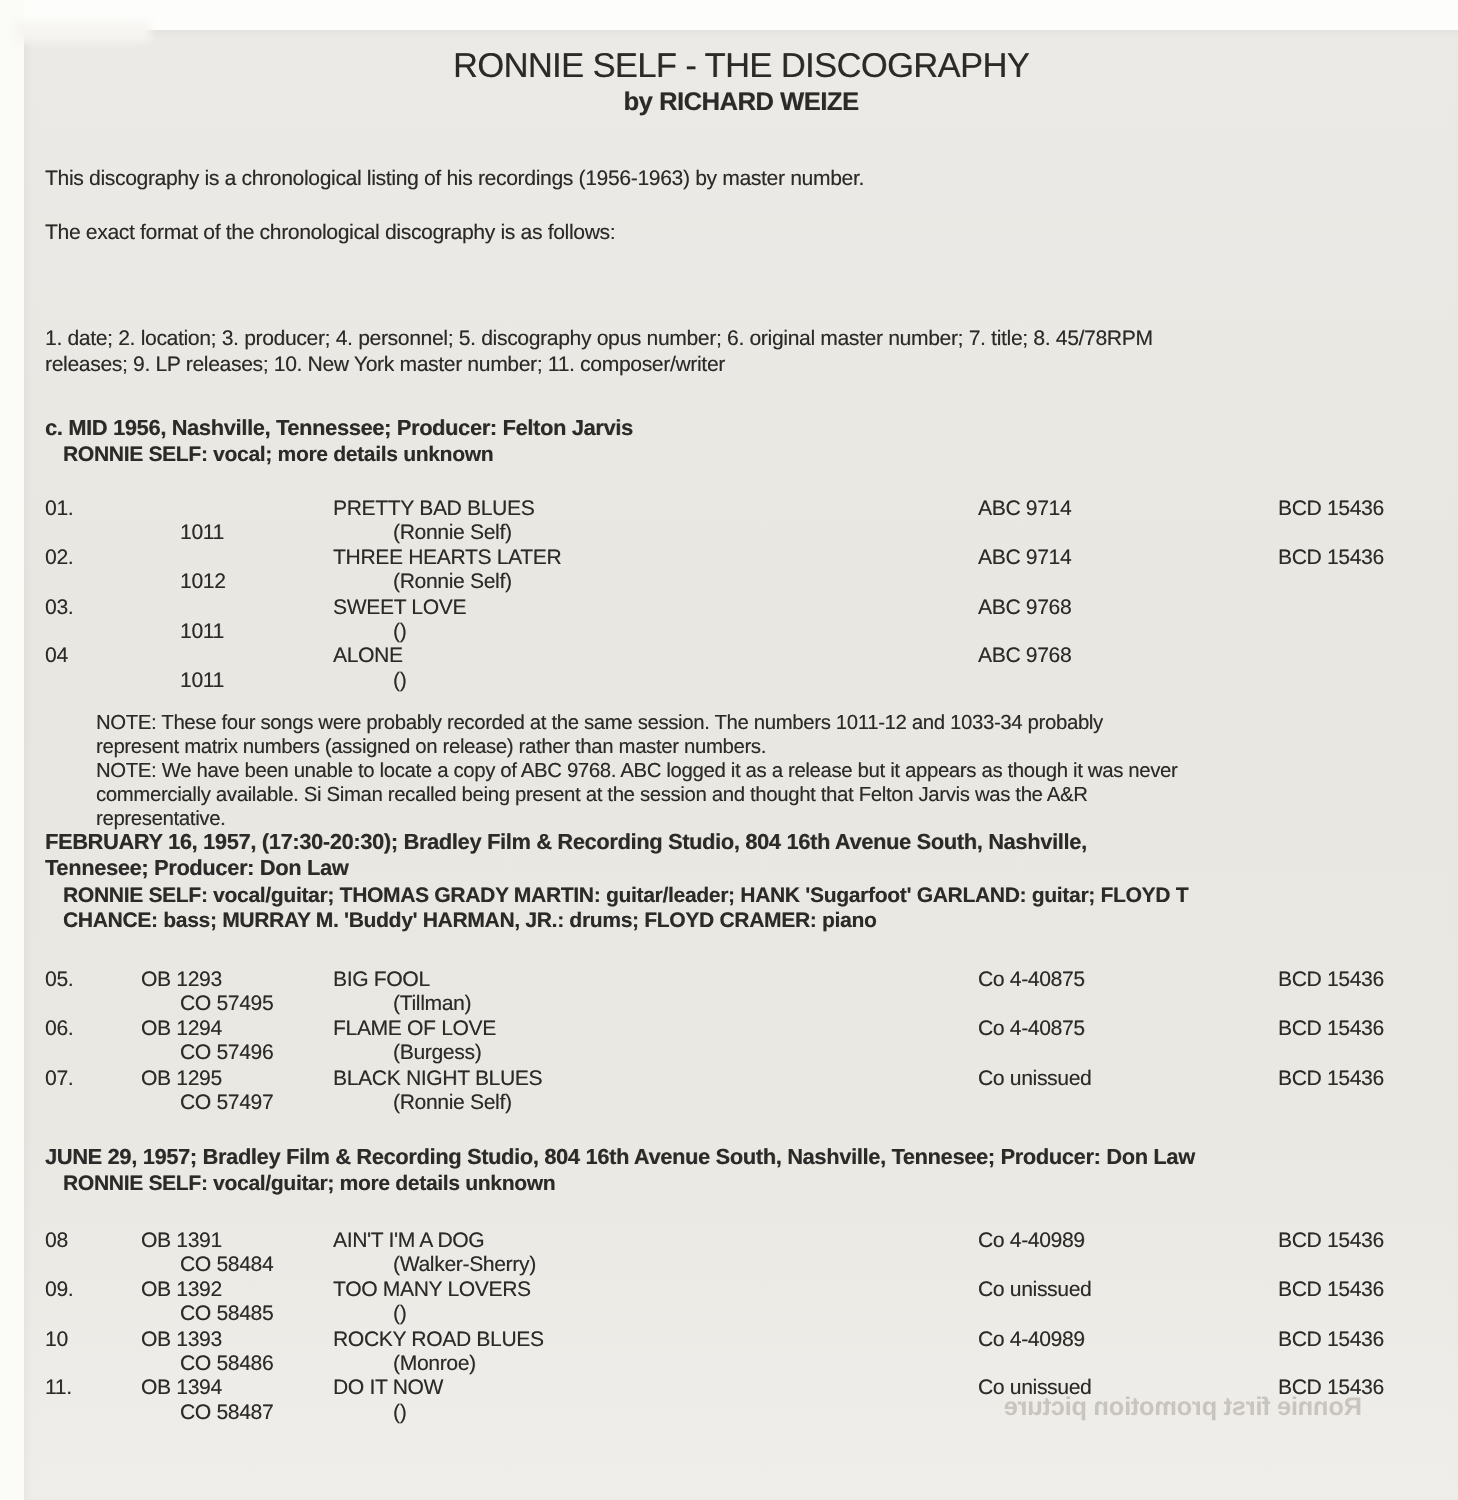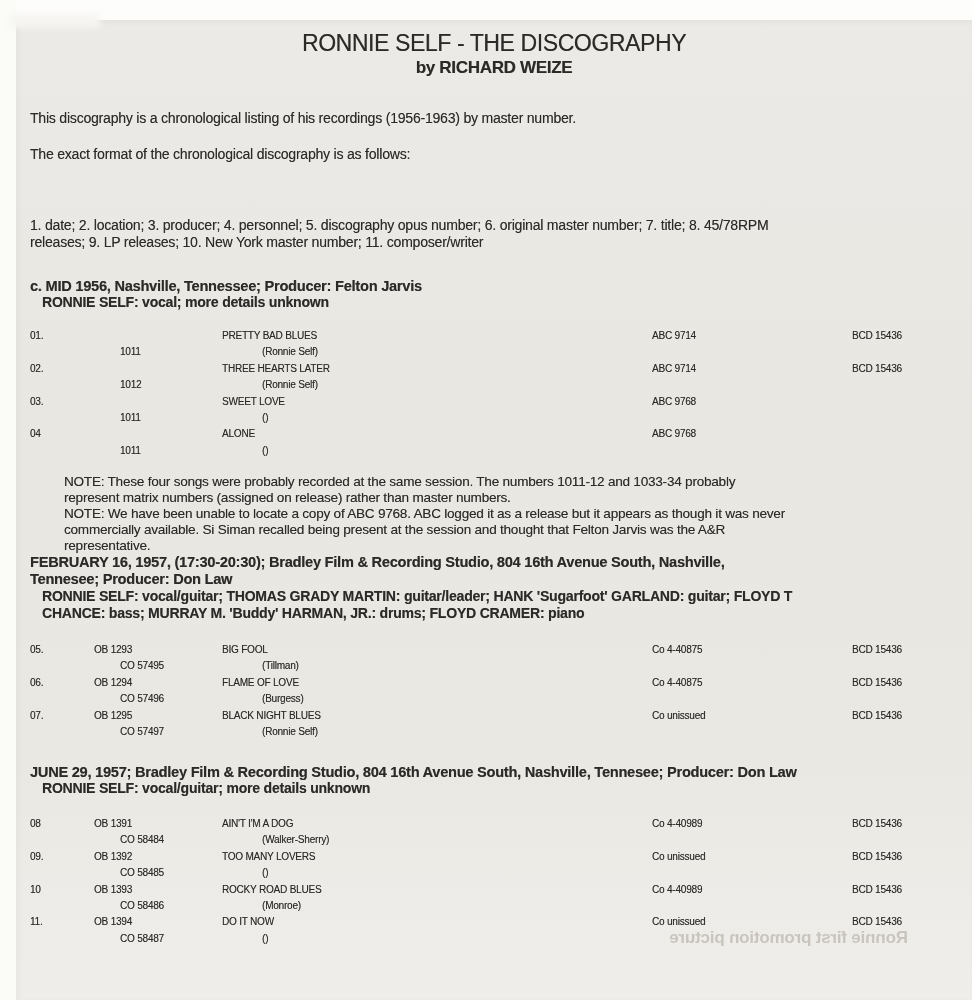--- a/index.html
+++ b/index.html
@@ -28,21 +28,21 @@
   .header-lines .hline{white-space:nowrap;text-shadow:0.3px 0.3px 0.4px rgba(43,42,40,0.5);}
   .personnel-lines{position:absolute;left:42px;font-size:14px;line-height:16.5px;}
   .s1 .personnel-lines{top:16px;}
   .s2 .personnel-lines{top:34px;}
   .s3 .personnel-lines{top:16px;}
   .personnel-lines .pline{white-space:nowrap;text-shadow:0.2px 0.2px 0.4px rgba(43,42,40,0.45);font-weight:bold;}
   .entries{position:absolute;left:0;width:972px;}
   .s1 .entries{top:52px;}
   .s2 .entries{top:90px;}
   .s3 .entries{top:54px;}
-  .entry{position:relative;height:32.8px;font-size:10px;}
+  .entry{position:relative;height:32.8px;font-size:14px;}
   .entry span{position:absolute;white-space:nowrap;text-shadow:0.2px 0.2px 0.4px rgba(43,42,40,0.45);}
   .c-opus{left:30px;top:0;}
   .c-m1{left:94px;top:0;}
   .c-title{left:222px;top:0;}
   .c-rel{left:652px;top:0;}
   .c-lp{left:852px;top:0;}
   .c-m2{left:120px;top:16.3px;}
   .c-comp{left:262px;top:16.3px;}
   .notes{position:absolute;left:64px;top:196px;font-size:13.5px;line-height:16px;}
   .notes .nline{white-space:nowrap;text-shadow:0.2px 0.2px 0.4px rgba(43,42,40,0.45);}

